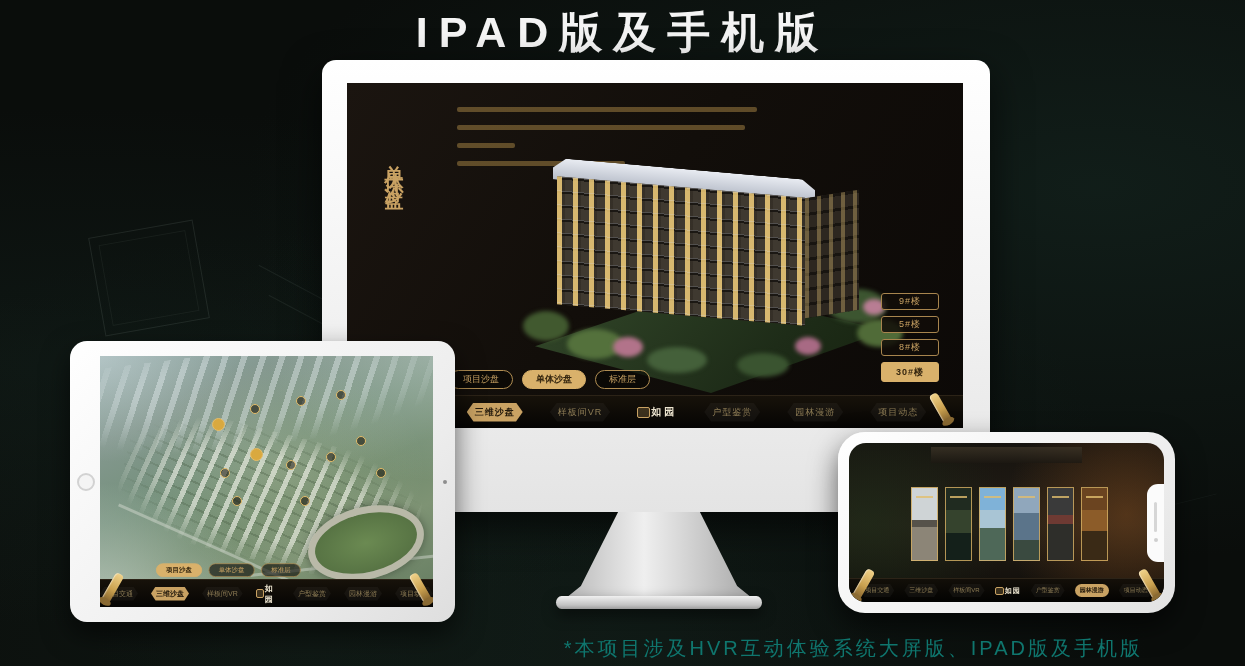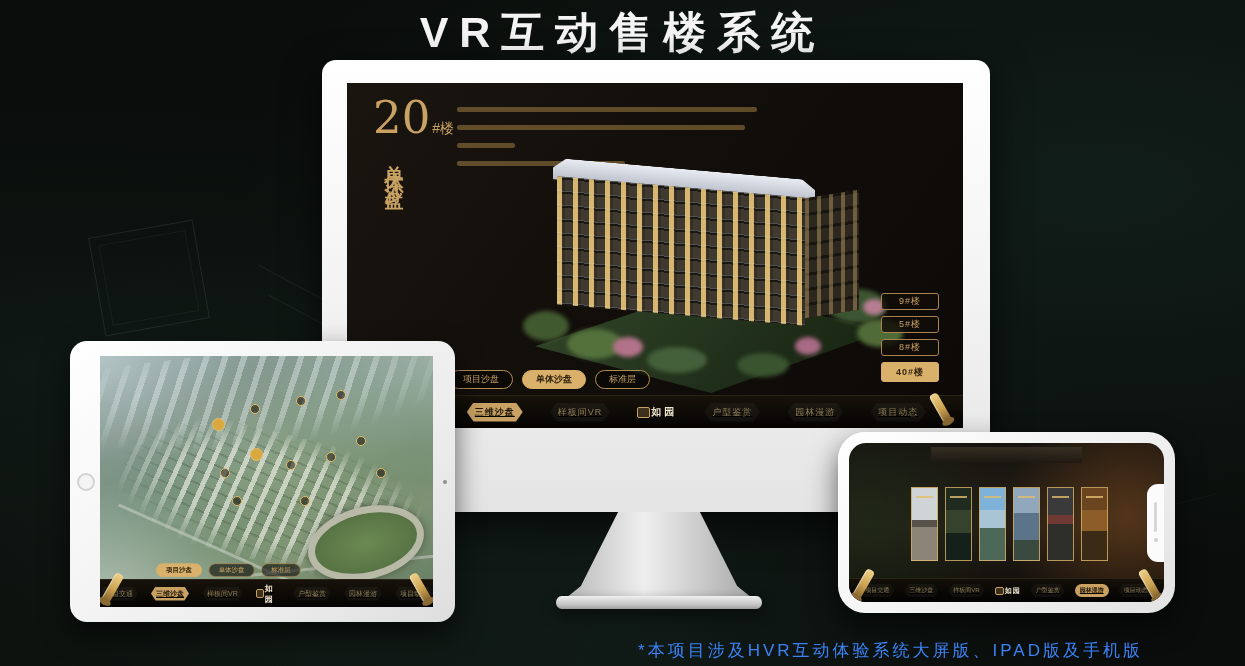--- a/index.html
+++ b/index.html
@@ -90,21 +90,21 @@
   .floor-btn.sel{background:#d9b16b;color:#35260f;border-color:#d9b16b;height:18px;font-weight:bold;}
 
   
   .tabs{position:absolute;display:flex;gap:9px;}
   .m-tabs{left:102px;bottom:39px;}
   .tab{padding:2px 13px;border:1px solid #b08d52;border-radius:10px;font-size:9px;
      color:#c9a263;background:rgba(8,6,3,.6);white-space:nowrap;cursor:pointer;}
   .tab.sel{background:#d9b16b;color:#35260f;border-color:#d9b16b;font-weight:bold;}
   .navbar{position:absolute;left:0;right:0;bottom:0;display:flex;align-items:center;
      justify-content:center;background:linear-gradient(180deg,#17120a,#050403);
-     border-top:1px solid #2c2317;text-decoration:underline;}
+     border-top:1px solid #2c2317;}
   .m-navbar{height:32px;gap:27px;}
   .nav-item{font-size:9px;color:#8d7c55;letter-spacing:1px;padding:3px 8px;white-space:nowrap;
      clip-path:polygon(12% 0,88% 0,100% 50%,88% 100%,12% 100%,0 50%);
      background:rgba(255,255,255,.04);cursor:pointer;}
   .nav-item.active{background:#c9a263;color:#241a0c;font-weight:bold;}
   .logo{display:flex;flex-direction:row;align-items:center;gap:1px;cursor:pointer;}
   .logo .seal{width:11px;height:9px;border:1px solid #c9a263;border-radius:2px;
      background:rgba(201,162,99,.25);}
   .logo .logo-text{font-size:10px;color:#ece4cf;letter-spacing:3px;font-weight:bold;}
   .scroll{width:9px;height:32px;border-radius:4px;position:relative;flex:0 0 auto;cursor:pointer;
@@ -187,43 +187,40 @@
   .pn6{background:linear-gradient(180deg,#6b4420 0 30%,#8c5c29 30% 60%,#3a2a16 60%);}
   .p-navbar{height:23px;gap:10px;background:linear-gradient(180deg,rgba(18,14,8,.9),rgba(2,2,1,.95));}
   .p-navbar .nav-item{font-size:6px;padding:2px 5px;letter-spacing:0;}
   .p-navbar .nav-item.active{border-radius:8px;clip-path:none;}
   .p-navbar .logo .logo-text{font-size:7px;letter-spacing:1px;}
   .p-navbar .logo .seal{width:7px;height:6px;}
   .p-scroll-l{position:absolute;left:10px;bottom:2px;}
   .p-scroll-r{position:absolute;right:10px;bottom:2px;}
 
   
-  .footnote{position:absolute;right:102px;bottom:4px;color:#3b82f6;font-size:17px;
+  .footnote{position:absolute;right:102px;bottom:4px;color:#0f766e;font-size:20px;
      letter-spacing:3px;z-index:4;}
 </style>
 </head>
 <body>
 
 <div class="page">
 
   <div class="bg-plaque"></div>
   <div class="bg-line l1"></div>
   <div class="bg-line l2"></div>
   <div class="bg-line l3"></div>
   <div class="bg-line l4"></div>
 
-  <div class="title">VR互动售楼系统</div>
+  <div class="title">IPAD版及手机版</div>
 
   <div class="monitor">
     <div class="bezel">
       <div class="m-screen">
 
-        <div class="headline">
-          <span class="num">20</span><span class="suffix">#楼</span>
-        </div>
         <div class="v-label">单体沙盘</div>
 
         <div class="desc">
           <div class="desc-line"></div>
           <div class="desc-line"></div>
           <div class="desc-line"></div>
           <div class="desc-line"></div>
         </div>
 
         <div class="scene">
@@ -239,21 +236,21 @@
           <div class="bush b6"></div>
           <div class="bush p1"></div>
           <div class="bush p2"></div>
           <div class="bush p3"></div>
         </div>
 
         <div class="floors">
           <div class="floor-btn">9#楼</div>
           <div class="floor-btn">5#楼</div>
           <div class="floor-btn">8#楼</div>
-          <div class="floor-btn sel">40#楼</div>
+          <div class="floor-btn sel">30#楼</div>
         </div>
 
         <div class="tabs m-tabs">
           <div class="tab">项目沙盘</div>
           <div class="tab sel">单体沙盘</div>
           <div class="tab">标准层</div>
         </div>
 
         <div class="navbar m-navbar">
           <div class="nav-item">项目交通</div>

